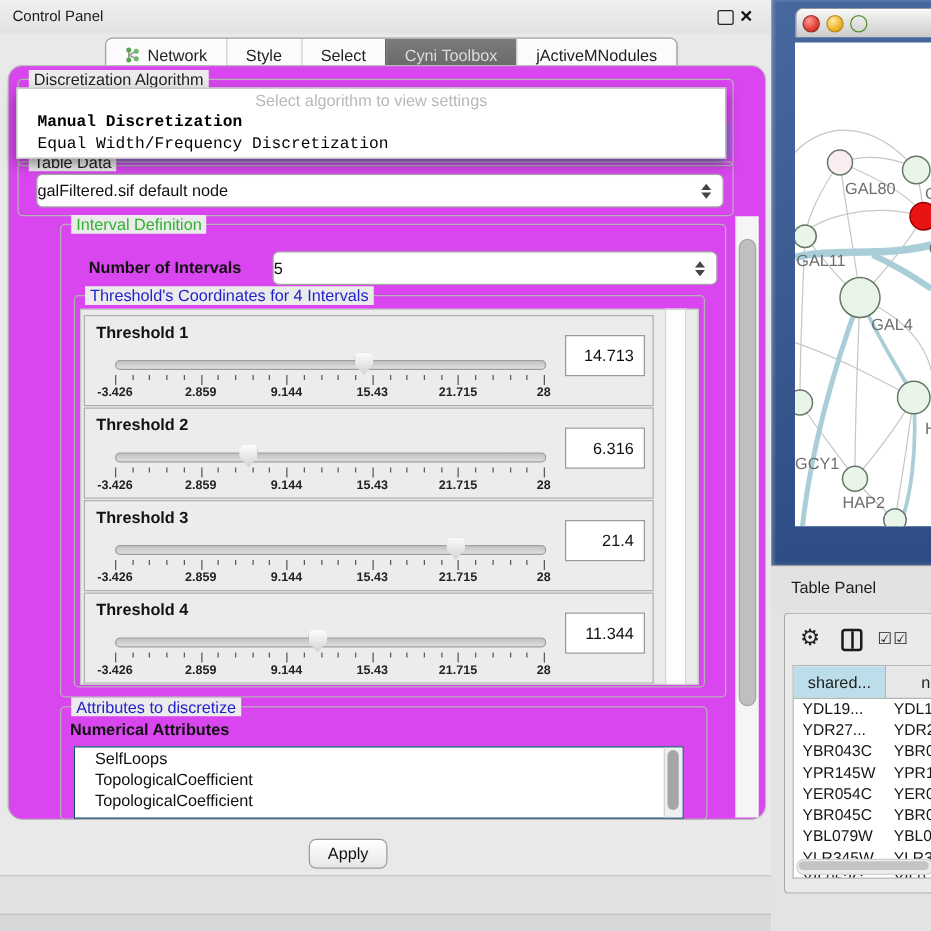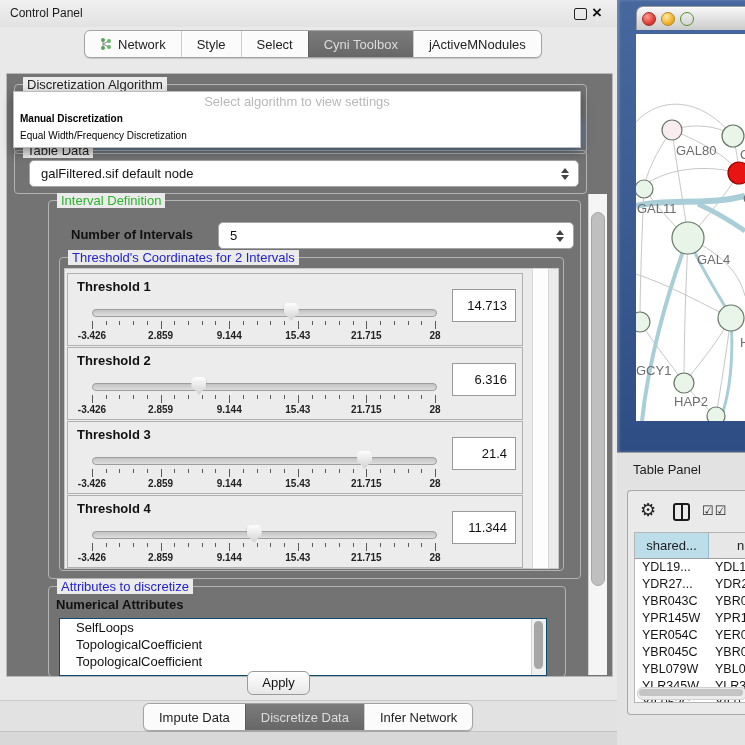--- a/index.html
+++ b/index.html
@@ -18,46 +18,46 @@
   .tabstrip{display:flex;height:26px;border:1px solid #a3a3a3;border-radius:6px;
             background:#fbfbfb;overflow:hidden;box-shadow:0 1px 1px rgba(0,0,0,.15), inset 0 1px 0 #fff;}
   .tab-seg{display:flex;align-items:center;gap:6px;padding:0 15px;font-size:13px;color:#222;
            border-left:1px solid #cdcdcd;white-space:nowrap;}
   .tab-seg:first-child{border-left:none;}
   .tab-seg.selected{background:linear-gradient(#7b7b7b,#676767);color:#dcdcdc;border-left-color:#5e5e5e;}
   #top-tabs{left:84px;top:30px;}
   #bottom-tabs{left:143px;top:703px;}
   .net-glyph{display:inline-flex;}
 
-  #cp-outer{left:6px;top:73px;width:605px;height:602px;border:1px solid #b9b9b9;
-            border-radius:1px;background:#737373;}
+  #cp-outer{left:6px;top:52px;width:605px;height:602px;border:1px solid #b9b9b9;
+            border-radius:12px;background:#d946ef;}
 
   .group{position:absolute;border:1px solid #b3b3b3;border-radius:4px;}
   .group-title{position:absolute;top:-8px;left:8px;font-size:13px;background:#ebebeb;padding:0 4px;white-space:nowrap;}
   .gt-green{color:#2db32d;}
   .gt-blue{color:#2222cc;}
   .gt-dark{color:#222;}
 
   
   #g-algo{left:7px;top:10px;width:571px;height:68px;}
   #combo-behind{position:absolute;left:14px;top:34px;width:549px;height:26px;background:#fff;
      border:1px solid #83a9d6;border-radius:5px;box-shadow:0 0 6px 2px rgba(100,150,215,.85);}
 
   
   #popup{left:6px;top:17px;width:566px;height:55px;background:#fff;border:1px solid #bcbcbc;
          box-shadow:0 4px 10px rgba(0,0,0,.4);z-index:9;}
   #popup .ph{height:18px;line-height:19px;text-align:center;color:#b8b8b8;font-size:13px;}
-  #popup .opt{height:17px;line-height:17px;font-size:10px;color:#000;padding-left:6px;white-space:nowrap;}
+  #popup .opt{height:17px;line-height:17px;font-size:13px;color:#000;padding-left:16px;white-space:nowrap;font-family:Liberation Mono, monospace;}
   #popup .opt.bold{font-weight:700;}
 
   
   #g-tabledata{left:7px;top:76px;width:571px;height:42px;}
   .combo{position:absolute;background:#fff;border:1px solid #a5a5a5;border-radius:5px;
          font-size:13px;color:#111;display:flex;align-items:center;}
-  .combo .cv{padding-left:11px;flex:1;white-space:nowrap;overflow:hidden;}
+  .combo .cv{flex:1;white-space:nowrap;overflow:hidden;}
   .spinner{width:9px;margin-right:9px;display:flex;flex-direction:column;gap:2px;align-items:center;}
   .spinner .up{width:0;height:0;border-left:4px solid transparent;border-right:4px solid transparent;border-bottom:5px solid #444;}
   .spinner .dn{width:0;height:0;border-left:4px solid transparent;border-right:4px solid transparent;border-top:5px solid #444;}
   #tabledata-combo{left:14px;top:9px;width:548px;height:25px;}
 
   
   #cp-scrollbar{left:581px;top:120px;width:18px;height:481px;background:#f5f5f5;border-left:1px solid #d2d2d2;}
   #cp-scroll-thumb{position:absolute;left:2px;top:18px;width:12px;height:372px;background:#bfbfbf;
                    border:1px solid #a6a6a6;border-radius:7px;}
 
@@ -207,21 +207,21 @@
         <div class="abs" id="noi-label">Number of Intervals</div>
         <div class="combo" id="noi-combo">
           <span class="cv">5</span>
           <span class="spinner">
               <span class="up"></span>
               <span class="dn"></span>
             </span>
         </div>
 
         <div class="group" id="g-thresh">
-          <span class="group-title gt-blue">Threshold's Coordinates for 2 Intervals</span>
+          <span class="group-title gt-blue">Threshold's Coordinates for 4 Intervals</span>
           <div id="thresh-viewport">
               <div class="tbox" style="top: 4px;">
     <div class="tlabel">Threshold 1</div>
     <div class="slider">
       <div class="track"></div>
       <div class="thumb" style="left: calc(57.72% - 7.5px);"></div>
       <div class="ticks">
                     <div class="tick major" style="left: 0%;"></div>
                     <div class="tick" style="left: 4%;"></div>
                     <div class="tick" style="left: 8%;"></div>
@@ -414,31 +414,20 @@
 
       <div class="abs" id="cp-scrollbar">
         <div id="cp-scroll-thumb"></div>
       </div>
     </div>
 
     <div class="abs" id="apply-btn">Apply</div>
 
     <div class="abs" id="bottom-strip"></div>
     <div class="abs" id="bottom-strip2"></div>
-    <div class="abs tabstrip" id="bottom-tabs">
-        <div class="tab-seg">
-          <span>Impute Data</span>
-        </div>
-        <div class="tab-seg selected">
-          <span>Discretize Data</span>
-        </div>
-        <div class="tab-seg">
-          <span>Infer Network</span>
-        </div>
-      </div>
   </div>
 
   <div class="abs" id="right-pane">
 
     <div class="abs" id="blue-area">
       <div class="abs" id="mac-titlebar">
         <span class="light" id="light-red"></span>
         <span class="light" id="light-yellow"></span>
         <span class="light" id="light-green"></span>
       </div>

